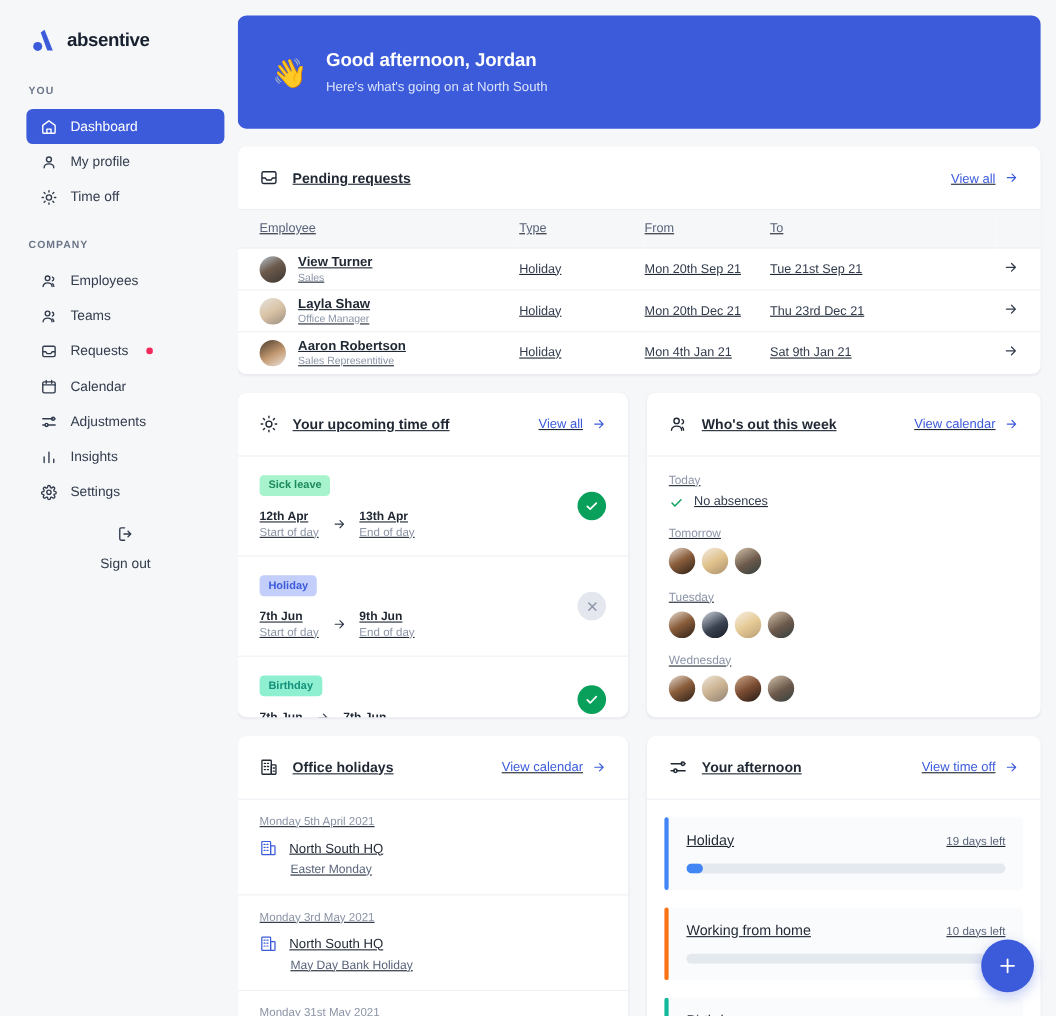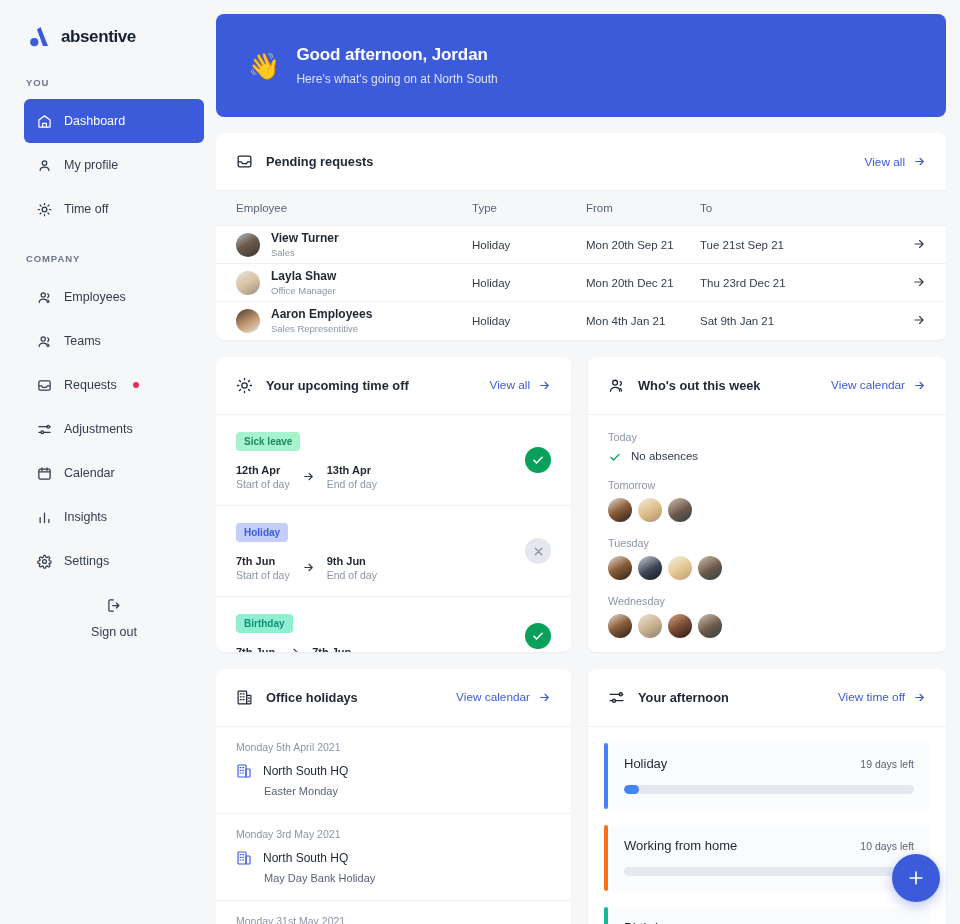--- a/index.html
+++ b/index.html
@@ -16,40 +16,40 @@
   .sidebar { width: 216px; flex: 0 0 216px; background: #f6f7f9; padding: 0 0 12px 0; position: relative; }
   .logo-row { display: flex; align-items: center; gap: 9px; padding: 24px 0 0 26px; }
   .logo-mark { width: 26px; height: 26px; position: relative; flex: 0 0 26px; }
   .logo-text { font-size: 17px; font-weight: 700; letter-spacing: -0.4px; color: #16202e; }
   .section-label {
     font-size: 9.5px; font-weight: 700; letter-spacing: 0.9px;
     color: #6b7688; text-transform: uppercase; padding: 0 0 0 26px;
   }
   .nav-item {
     display: flex; align-items: center; gap: 12px;
-    height: 44px; margin: 0 12px 0 24px; padding: 0 12px;
+    height: 32px; margin: 0 12px 0 24px; padding: 0 12px;
     border-radius: 6px; font-size: 12.5px; color: #323c4d; cursor: pointer;
   }
   .nav-item .ic { width: 16px; height: 16px; flex: 0 0 16px; display: flex; align-items: center; justify-content: center; }
   .nav-item.active { background: #3b5bdb; color: #ffffff; }
   .nav-item.active .ic svg { stroke: #ffffff; }
   .nav-dot { width: 6px; height: 6px; border-radius: 50%; background: #f2295b; margin-left: 4px; }
 
   
   .main { flex: 1; padding: 14px 14px 0 0; overflow: hidden; }
 
   .banner {
     background: #3b5bdb; border-radius: 8px; height: 103px;
     display: flex; align-items: center; gap: 16px; padding: 0 32px;
   }
   .banner .wave { font-size: 26px; line-height: 1; }
   .banner h1 { font-size: 17px; font-weight: 600; color: #ffffff; letter-spacing: -0.1px; }
   .banner p { font-size: 12px; color: #dbe2fb; margin-top: 7px; }
 
-  .card { background: #ffffff; border-radius: 8px; box-shadow: 0 1px 2px rgba(20,30,60,.06); overflow: hidden; }
+  .card { background: #ffffff; border-radius: 8px; box-shadow: 0 1px 2px rgba(20,30,60,.06); overflow: hidden; text-decoration: underline; }
   .card-head {
     display: flex; align-items: center; justify-content: space-between;
     padding: 0 20px; height: 58px; border-bottom: 1px solid #eef0f4;
   }
   .card-head-left { display: flex; align-items: center; gap: 13px; }
   .card-title { font-size: 12.8px; font-weight: 600; color: #1f2733; }
   .card-link {
     display: flex; align-items: center; gap: 8px;
     font-size: 11.8px; color: #3b5bdb; font-weight: 500; cursor: pointer;
   }
@@ -203,35 +203,35 @@
               <rect x="3" y="4.5" width="18" height="15" rx="2.2"></rect>
               <path d="M3 12.5h4.5l1.8 2.6h5.4l1.8-2.6H21"></path>
             </svg>
         </span>
         <span>Requests</span>
         <span class="nav-dot"></span>
       </div>
       <div class="nav-item">
         <span class="ic">
           <svg width="15" height="15" viewBox="0 0 24 24" fill="none" stroke="#323c4d" stroke-width="2" stroke-linecap="round">
+              <rect x="3" y="5" width="18" height="16" rx="2.2"></rect>
+              <path d="M3 9.5h18M8 3v4M16 3v4"></path>
+            </svg>
+        </span>
+        <span>Calendar</span>
+      </div>
+      <div class="nav-item">
+        <span class="ic">
+          <svg width="15" height="15" viewBox="0 0 24 24" fill="none" stroke="#323c4d" stroke-width="2" stroke-linecap="round">
               <path d="M3 7.5h14M20 7.5h1M3 16.5h4M10 16.5h11"></path>
               <circle cx="18" cy="7.5" r="2.2"></circle>
               <circle cx="8.5" cy="16.5" r="2.2"></circle>
             </svg>
         </span>
         <span>Adjustments</span>
-      </div>
-      <div class="nav-item">
-        <span class="ic">
-          <svg width="15" height="15" viewBox="0 0 24 24" fill="none" stroke="#323c4d" stroke-width="2" stroke-linecap="round">
-              <rect x="3" y="5" width="18" height="16" rx="2.2"></rect>
-              <path d="M3 9.5h18M8 3v4M16 3v4"></path>
-            </svg>
-        </span>
-        <span>Calendar</span>
       </div>
       <div class="nav-item">
         <span class="ic">
           <svg width="15" height="15" viewBox="0 0 24 24" fill="none" stroke="#323c4d" stroke-width="2" stroke-linecap="round">
               <path d="M5 20V12M12 20V5M19 20v-5"></path>
             </svg>
         </span>
         <span>Insights</span>
       </div>
       <div class="nav-item">
@@ -331,21 +331,21 @@
               <svg width="14" height="14" viewBox="0 0 24 24" fill="none" stroke="#323c4d" stroke-width="2" stroke-linecap="round" stroke-linejoin="round" style="display:inline-block;">
                   <path d="M5 12h13M13 6l6 6-6 6"></path>
                 </svg>
             </td>
           </tr>
           <tr>
             <td>
               <div class="emp">
                 <span class="avatar" style="background:linear-gradient(150deg,#4b3a2c 0%,#c39a72 55%,#ece6df 100%);"></span>
                 <span>
-                  <span class="emp-name" style="display:block;">Aaron Employees</span>
+                  <span class="emp-name" style="display:block;">Aaron Robertson</span>
                   <span class="emp-role" style="display:block;">Sales Representitive</span>
                 </span>
               </div>
             </td>
             <td class="col-type">Holiday</td>
             <td class="col-from">Mon 4th Jan 21</td>
             <td class="col-to">Sat 9th Jan 21</td>
             <td class="col-go">
               <svg width="14" height="14" viewBox="0 0 24 24" fill="none" stroke="#323c4d" stroke-width="2" stroke-linecap="round" stroke-linejoin="round" style="display:inline-block;">
                   <path d="M5 12h13M13 6l6 6-6 6"></path>

